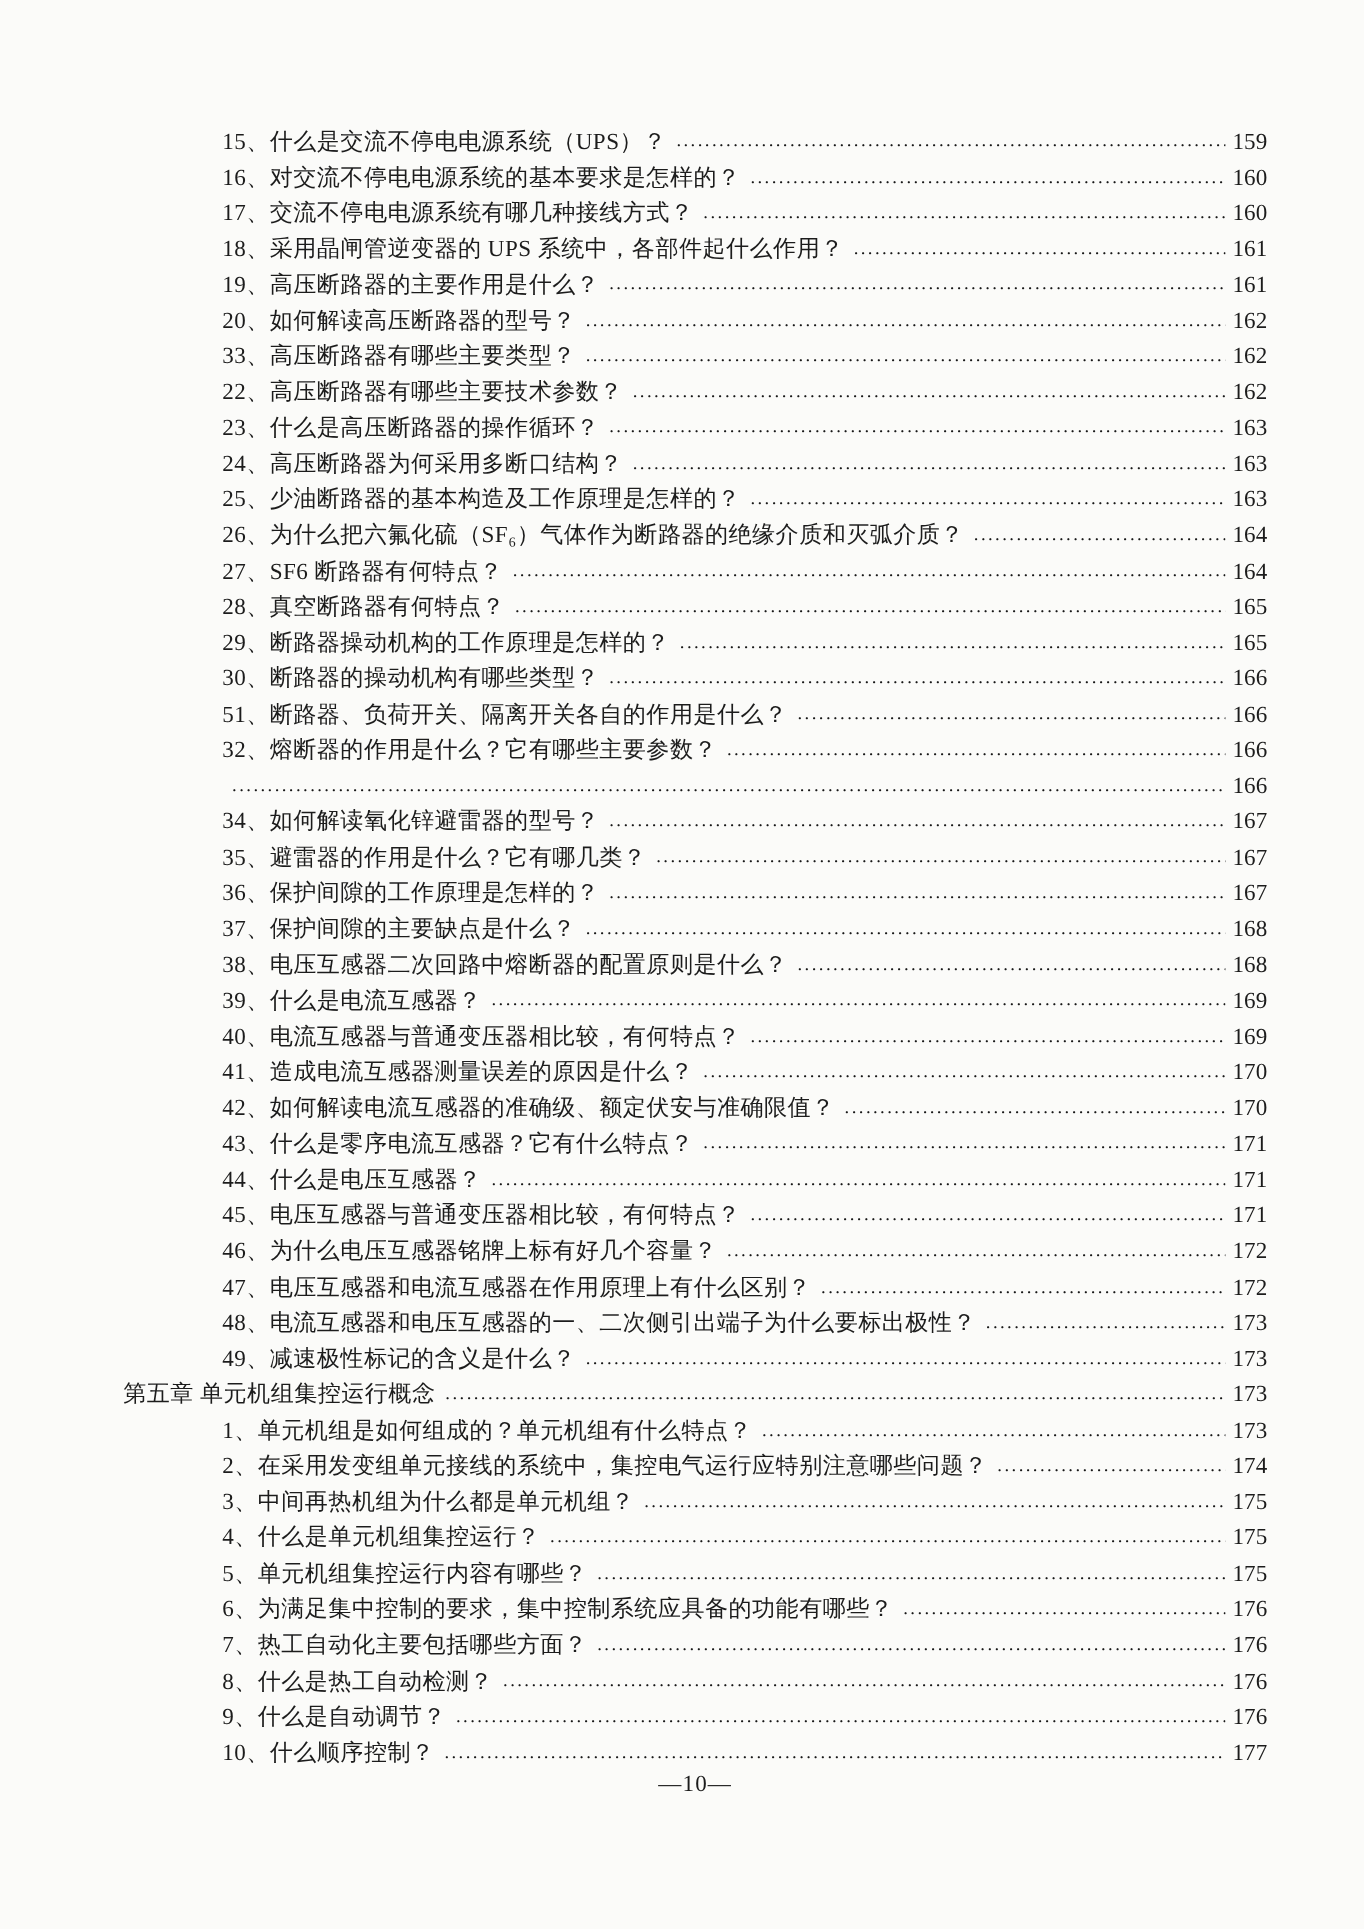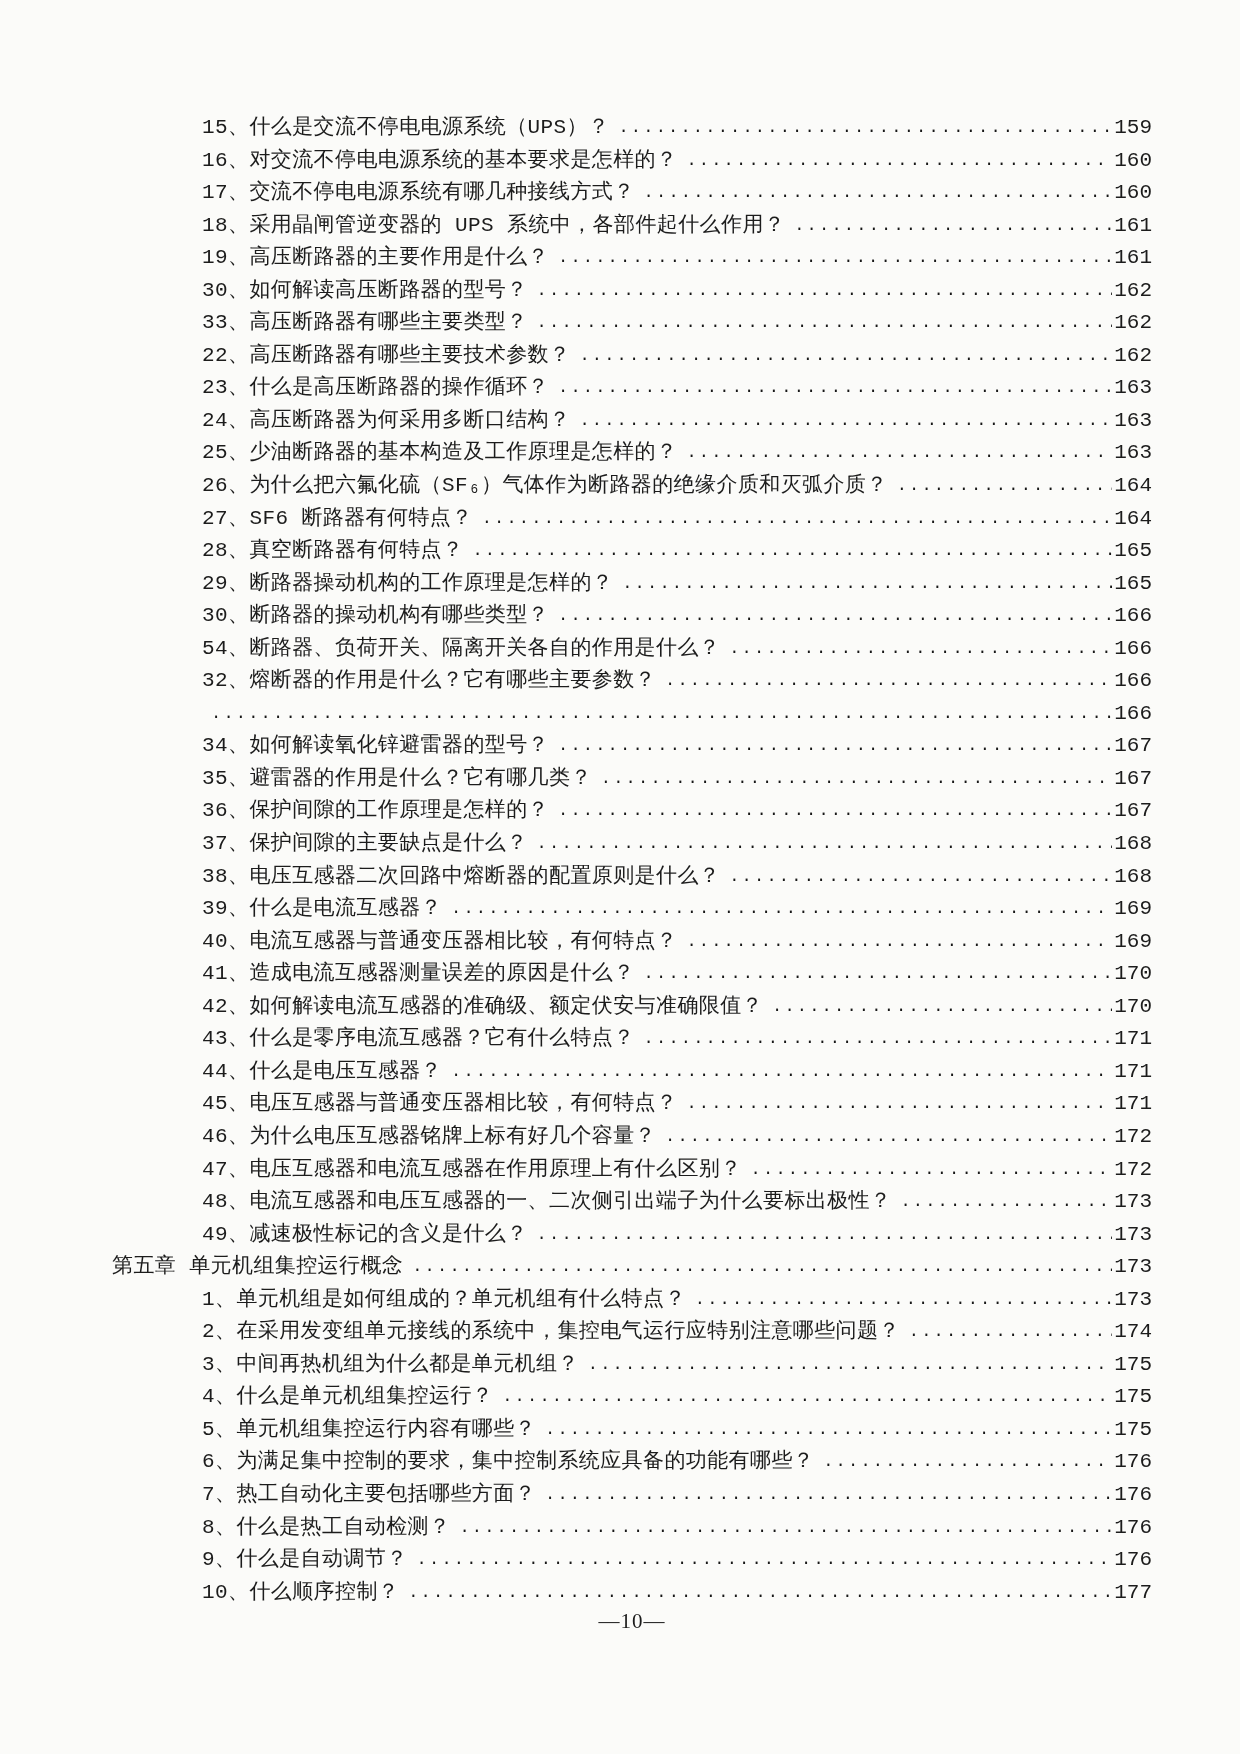--- a/index.html
+++ b/index.html
@@ -23,21 +23,20 @@
   .toc-list {
     width: 100%;
   }
   .toc-row {
     display: flex;
     align-items: flex-start;
     height: 32.55px;
     line-height: 32.55px;
     font-size: 21px;
     white-space: nowrap;
-    font-family: Liberation Mono, monospace;
   }
   .toc-row.item {
     padding-left: 90px;
   }
   .toc-row.chapter {
     padding-left: 0;
   }
   .toc-label {
     flex: 0 0 auto;
     letter-spacing: 0.4px;
@@ -94,21 +93,21 @@
     <span class="toc-page">161</span>
   </div>
 
   <div class="toc-row item">
     <span class="toc-label">19、高压断路器的主要作用是什么？</span>
     <span class="toc-dots" aria-hidden="true">............................................................................................................................................................................................................................</span>
     <span class="toc-page">161</span>
   </div>
 
   <div class="toc-row item">
-    <span class="toc-label">30、如何解读高压断路器的型号？</span>
+    <span class="toc-label">20、如何解读高压断路器的型号？</span>
     <span class="toc-dots" aria-hidden="true">............................................................................................................................................................................................................................</span>
     <span class="toc-page">162</span>
   </div>
 
   <div class="toc-row item">
     <span class="toc-label">33、高压断路器有哪些主要类型？</span>
     <span class="toc-dots" aria-hidden="true">............................................................................................................................................................................................................................</span>
     <span class="toc-page">162</span>
   </div>
 
@@ -160,21 +159,21 @@
     <span class="toc-page">165</span>
   </div>
 
   <div class="toc-row item">
     <span class="toc-label">30、断路器的操动机构有哪些类型？</span>
     <span class="toc-dots" aria-hidden="true">............................................................................................................................................................................................................................</span>
     <span class="toc-page">166</span>
   </div>
 
   <div class="toc-row item">
-    <span class="toc-label">54、断路器、负荷开关、隔离开关各自的作用是什么？</span>
+    <span class="toc-label">51、断路器、负荷开关、隔离开关各自的作用是什么？</span>
     <span class="toc-dots" aria-hidden="true">............................................................................................................................................................................................................................</span>
     <span class="toc-page">166</span>
   </div>
 
   <div class="toc-row item">
     <span class="toc-label">32、熔断器的作用是什么？它有哪些主要参数？</span>
     <span class="toc-dots" aria-hidden="true">............................................................................................................................................................................................................................</span>
     <span class="toc-page">166</span>
   </div>
 

